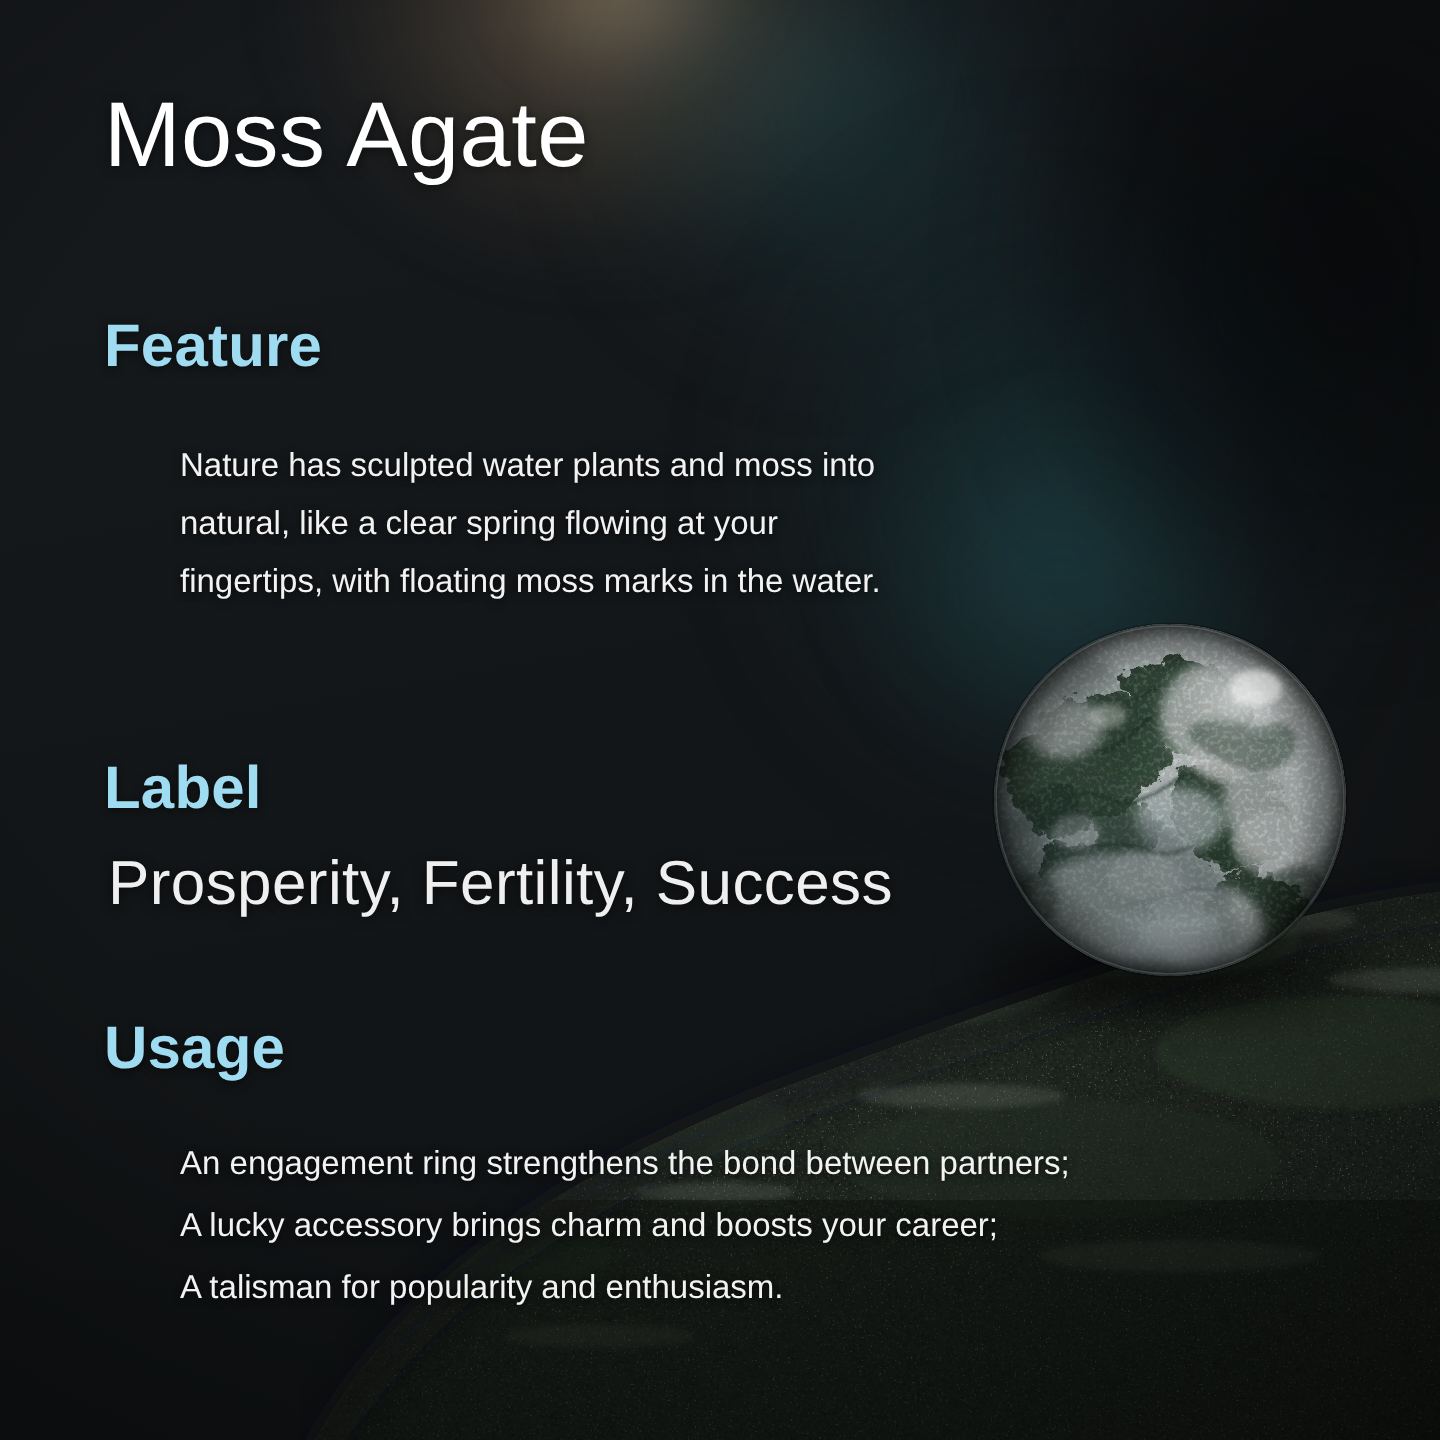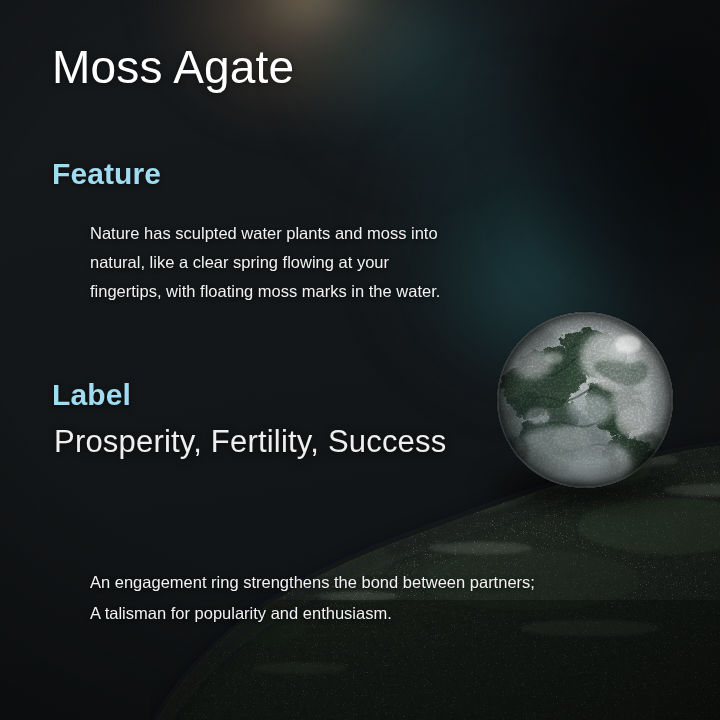--- a/index.html
+++ b/index.html
@@ -450,19 +450,21 @@
     <div class="heading h-feature">Feature</div>
     <div class="body-block b-feature">
       <div class="body-line">Nature has sculpted water plants and moss into</div>
       <div class="body-line">natural, like a clear spring flowing at your</div>
       <div class="body-line">fingertips, with floating moss marks in the water.</div>
     </div>
 
     <div class="heading h-label">Label</div>
     <div class="label-value">Prosperity, Fertility, Success</div>
 
+    <div class="heading h-usage">Usage</div>
     <div class="body-block b-usage">
       <div class="body-line">An engagement ring strengthens the bond between partners;</div>
+      <div class="body-line">A lucky accessory brings charm and boosts your career;</div>
       <div class="body-line">A talisman for popularity and enthusiasm.</div>
     </div>
 
   </div>
 </div>
 
 </body></html>

